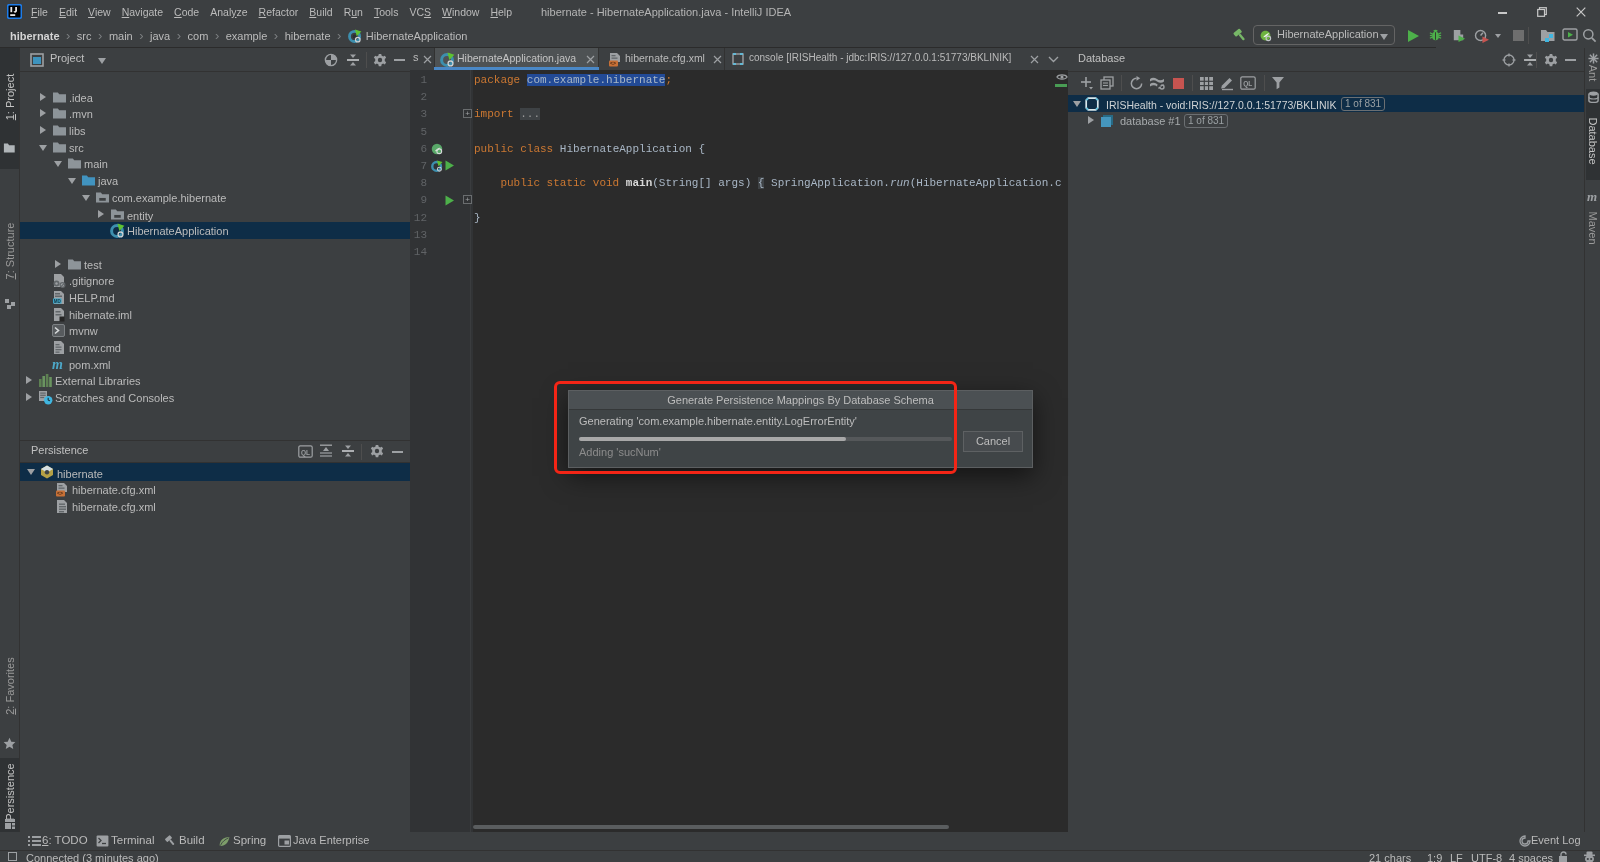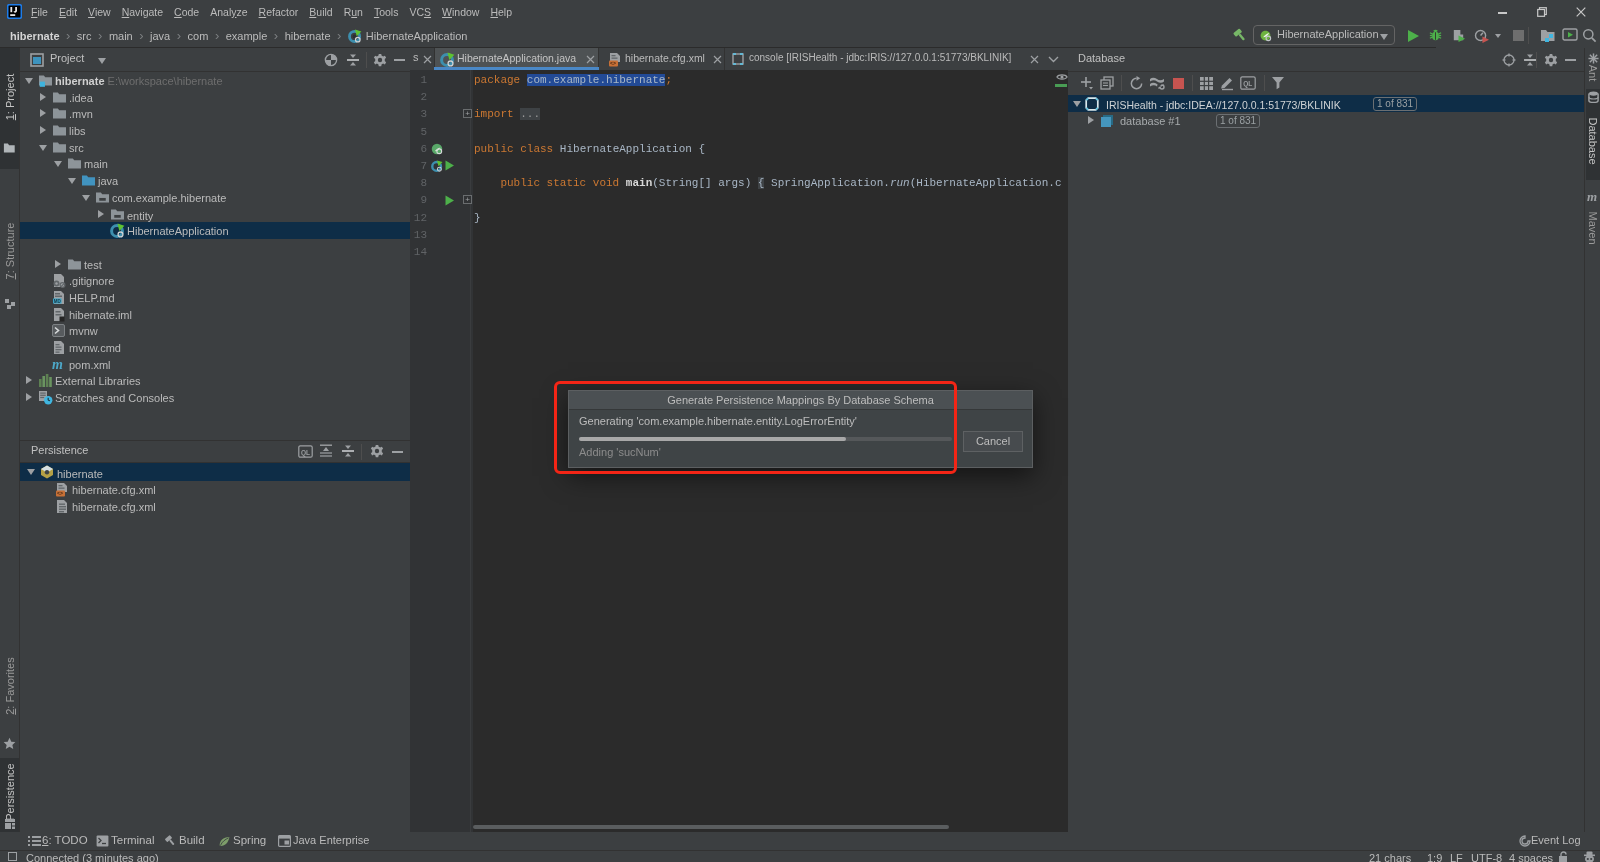--- a/index.html
+++ b/index.html
@@ -26,20 +26,21 @@
     <svg class="abs" style="left:7px;top:4px;" width="15" height="15" viewBox="0 0 15 15">
         <rect x="0.7" y="0.7" width="13.6" height="13.6" rx="1.5" fill="#000" stroke="#1E7CE8" stroke-width="1.6"></rect>
         <rect x="3.4" y="3" width="1.8" height="5.2" fill="#e8e8e8"></rect>
         <path d="M8.2,3 h1.8 v4 a1.9,1.9 0 0 1 -3.6,0.6 l1.7,-0.5 a0.2,0.2 0 0 0 0.1,0 z" fill="#e8e8e8"></path>
         <rect x="3.2" y="10.3" width="5" height="1.6" fill="#fff"></rect>
       </svg>
 
     <div class="abs" style="left:31px;top:0;height:24px;line-height:24px;color:#bbbbbb;font-size:10.5px;">
       <span style="margin-right:11px;"><u>F</u>ile</span><span style="margin-right:11px;"><u>E</u>dit</span><span style="margin-right:11px;"><u>V</u>iew</span><span style="margin-right:11px;"><u>N</u>avigate</span><span style="margin-right:11px;"><u>C</u>ode</span><span style="margin-right:11px;">Anal<u>y</u>ze</span><span style="margin-right:11px;"><u>R</u>efactor</span><span style="margin-right:11px;"><u>B</u>uild</span><span style="margin-right:11px;">R<u>u</u>n</span><span style="margin-right:11px;"><u>T</u>ools</span><span style="margin-right:11px;">VC<u>S</u></span><span style="margin-right:11px;"><u>W</u>indow</span><span style="margin-right:11px;"><u>H</u>elp</span>
     </div>
+    <div class="abs" style="left:541px;top:0;height:24px;line-height:24px;color:#b5b5b5;font-size:11px;">hibernate - HibernateApplication.java - IntelliJ IDEA</div>
 
     <div class="abs" style="left:1498px;top:11.5px;width:9px;height:2px;background:#c8c8c8;"></div>
     <svg class="abs" style="left:1537px;top:7px;" width="10" height="10" viewBox="0 0 10 10">
         <rect x="2.5" y="0.7" width="6.8" height="6.8" fill="none" stroke="#c8c8c8" stroke-width="1.2"></rect>
         <rect x="0.7" y="2.5" width="6.8" height="6.8" fill="#3c3f41" stroke="#c8c8c8" stroke-width="1.2"></rect>
       </svg>
     <svg class="abs" style="left:1576px;top:7px;" width="10" height="10" viewBox="0 0 10 10">
         <path d="M0.7,0.7 L9.3,9.3 M9.3,0.7 L0.7,9.3" stroke="#c8c8c8" stroke-width="1.2"></path>
       </svg>
   </div>
@@ -175,28 +176,20 @@
           <polygon points="7,9 4,12.5 10,12.5" fill="#9da0a3"></polygon>
         </svg>
       <div class="abs" style="left:346px;top:4px;width:1px;height:16px;background:#4e4e4e;"></div>
       <svg class="abs" style="left:353px;top:5px;" width="14" height="14" viewBox="0 0 16 16">
           <path fill="#9da0a3" d="M9.4,1h-2.8l-0.5,2.1c-0.6,0.2-1.1,0.4-1.6,0.8L2.4,3L1,5.4l1.6,1.4C2.5,7.2,2.5,7.5,2.5,8s0,0.8,0.1,1.2L1,10.6L2.4,13l2.1-0.9c0.5,0.4,1,0.6,1.6,0.8L6.6,15h2.8l0.5-2.1c0.6-0.2,1.1-0.4,1.6-0.8l2.1,0.9,1.4-2.4-1.6-1.4c0.1-0.4,0.1-0.7,0.1-1.2s0-0.8-0.1-1.2L15,5.4,13.6,3l-2.1,0.9C11,3.5,10.5,3.3,9.9,3.1L9.4,1z M8,5.5A2.5,2.5 0 1 1 8,10.5A2.5,2.5 0 1 1 8,5.5z"></path>
         </svg>
       <div class="abs" style="left:374px;top:11px;width:11px;height:1.5px;background:#9da0a3;"></div>
     </div>
 
     <div class="abs" style="left:0;top:24px;width:390px;height:368px;overflow:hidden;" id="ptree">
-<div class="trow" style="top:0px;">
-          <div class="arrow-d abs" style="left:5px;top:6px;"></div>
-          <svg class="abs" style="left:18px;top:2px;" width="15" height="13" viewBox="0 0 16 14">
-            <path d="M1,1.5 h5.2 l1.5,2 h7.3 v9 h-14 z" fill="#8d9499"></path>
-            <rect x="1.8" y="8.2" width="5.6" height="5.6" fill="#3fb3dd"></rect>
-          </svg>
-          <span class="abs" style="left:35px;top:1px;"><b style="color:#d0d0d0;">hibernate</b> <span style="color:#6e6e6e;">E:\workspace\hibernate</span></span>
-        </div>
 <div class="trow" style="top:17px;">
           <div class="arrow-r abs" style="left:20px;top:4px;"></div>
           <svg class="abs" style="left:32px;top:2px;" width="15" height="13" viewBox="0 0 16 14">
             <path d="M1,1.5 h5.2 l1.5,2 h7.3 v9 h-14 z" fill="#8d9499"></path>
           </svg>
           <span class="abs" style="left:49px;top:1px;">.idea</span>
         </div>
 <div class="trow" style="top:33px;">
           <div class="arrow-r abs" style="left:20px;top:4px;"></div>
           <svg class="abs" style="left:32px;top:2px;" width="15" height="13" viewBox="0 0 16 14">
@@ -581,35 +574,35 @@
         </svg>
     </div>
 
     <div class="abs" style="left:0;top:47px;width:516px;height:737px;">
       <div class="trow sel" style="top:0px;color:#d0d3d5;">
         <div class="arrow-d abs" style="left:5px;top:6px;"></div>
         <svg class="abs" style="left:17px;top:2px;" width="14" height="14" viewBox="0 0 14 14">
             <path d="M3.2,1.2 h7.6 l2,2 v7.6 l-2,2 h-7.6 l-2,-2 v-7.6 z" fill="#0e2d47" stroke="#d9e7ec" stroke-width="1.7"></path>
             <path d="M3.2,1.2 l-2,2 M10.8,1.2 l2,2 M1.2,10.8 l2,2 M12.8,10.8 l-2,2" stroke="#56c1e0" stroke-width="1.4"></path>
           </svg>
-        <span class="abs" style="left:38px;top:2px;font-size:10.5px;">IRISHealth - jdbc:IDEA://127.0.0.1:51773/BKLINIK</span>
+        <span class="abs" style="left:38px;top:2px;font-size:10.5px;">IRISHealth - void:IRIS://127.0.0.1:51773/BKLINIK</span>
         <span class="abs dbadge" style="left:273px;top:2px;">1 of 831</span>
       </div>
       <div class="trow" style="top:17px;color:#a7abad;">
         <div class="arrow-r abs" style="left:20px;top:4px;"></div>
         <svg class="abs" style="left:32px;top:2px;" width="14" height="14" viewBox="0 0 14 14">
             <rect x="3" y="1" width="10" height="10" fill="#276a85"></rect>
             <rect x="1" y="3" width="10" height="10" fill="#4596bd"></rect>
           </svg>
         <span class="abs" style="left:52px;top:1px;">database #1</span>
         <span class="abs dbadge" style="left:116px;top:2px;">1 of 831</span>
       </div>
     </div>
   </div>
-  <style>.dbadge{border:1px solid #6b6f72;border-radius:3px;padding:0 3px;font-size:10px;height:12px;line-height:12px;color:#9aa0a3;margin-left:32px;}</style>
+  <style>.dbadge{border:1px solid #6b6f72;border-radius:3px;padding:0 3px;font-size:10px;height:12px;line-height:12px;color:#9aa0a3;}</style>
 
   <div class="abs" id="rightstrip" style="left:1584px;top:48px;width:16px;height:784px;background:#3c3f41;border-left:1px solid #323232;box-sizing:border-box;">
 
     <svg class="abs" style="left:3px;top:5px;" width="11" height="11" viewBox="0 0 12 12">
         <g stroke="#9da0a3" stroke-width="1.6">
           <line x1="6" y1="0.5" x2="6" y2="11.5"></line>
           <line x1="0.5" y1="6" x2="11.5" y2="6"></line>
           <line x1="2" y1="2" x2="10" y2="10"></line>
           <line x1="10" y1="2" x2="2" y2="10"></line>
         </g>

